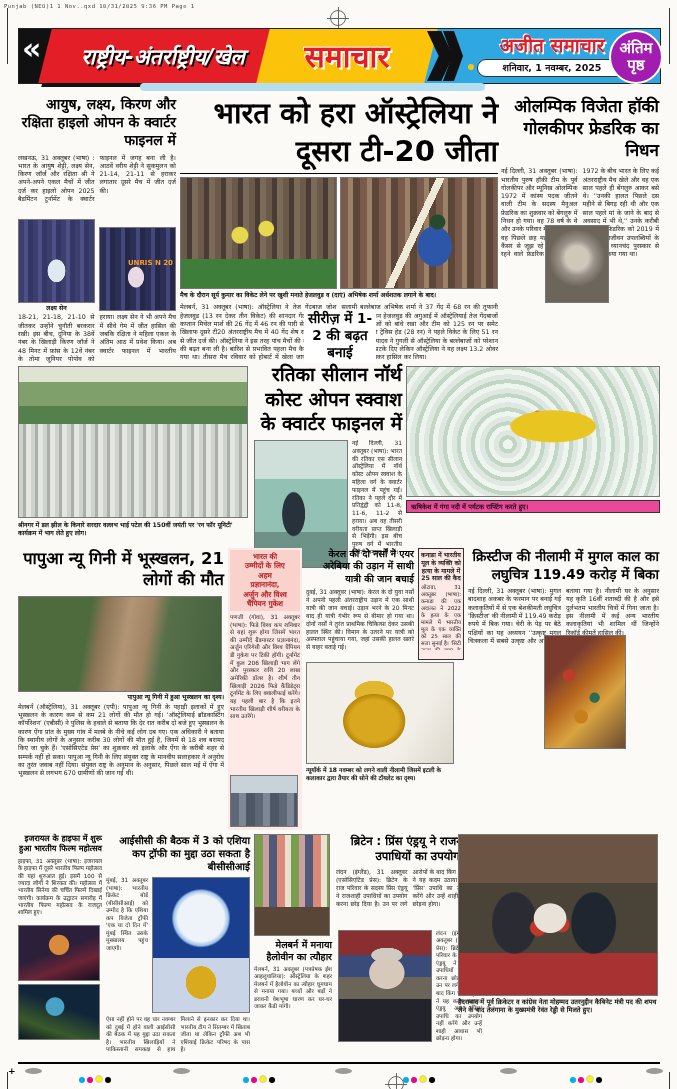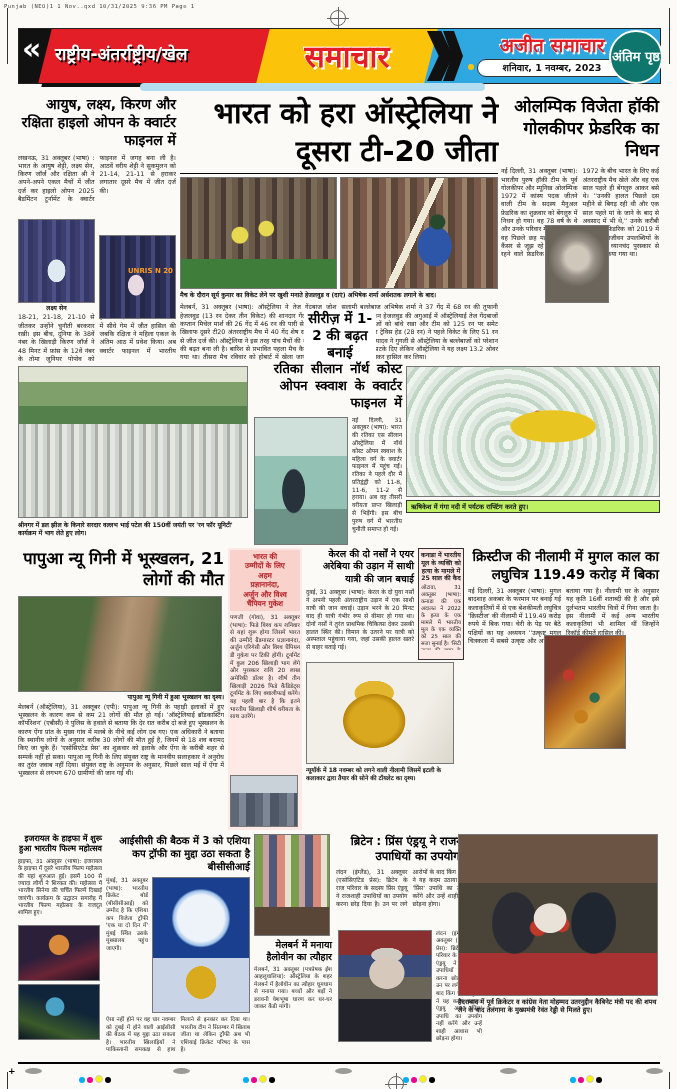--- a/index.html
+++ b/index.html
@@ -15,48 +15,48 @@
   .crosshair:after{top:50%;left:-4px;height:1px;width:22px;}
   .dot{width:6px;height:6px;border-radius:50%;display:inline-block;margin-right:2px;}
   .greymark{width:17px;height:6px;border-radius:50%;background:#9a9a96;display:inline-block;}
   .plusmark{font-size:9px;color:#000;font-weight:bold;}
   
   .mh{height:54px;background:#2fa8e1;border:1px solid #222;overflow:visible;}
   .mh-black{position:absolute;left:0;top:0;width:40px;height:54px;background:#111;}
   .mh-chev{position:absolute;left:3px;top:2px;color:#fff;font-size:30px;font-weight:bold;}
   .mh-red{position:absolute;left:26px;top:0;width:226px;height:54px;background:#e41e26;
           transform:skewX(-14deg);box-shadow:4px 4px 0 #111;}
-  .mh-red-label{position:absolute;left:36px;top:13px;width:216px;text-align:left;color:#fff;
-          font-size:17px;font-weight:bold;text-shadow:1.5px 1.5px 0 #000;}
+  .mh-red-label{position:absolute;left:36px;top:13px;width:216px;text-align:center;color:#fff;
+          font-size:21px;font-weight:bold;text-shadow:1.5px 1.5px 0 #000;font-style:italic;}
   .mh-yellow{position:absolute;left:244px;top:0;width:168px;height:54px;background:#fcc30b;
           transform:skewX(-14deg);}
   .mh-brand{position:absolute;left:244px;top:6px;width:168px;text-align:center;color:#e41e26;
           font-size:30px;font-weight:bold;text-shadow:2px 2px 0 #fff,-1px -1px 0 #fff;}
   .mh-arrow{position:absolute;top:2px;width:26px;height:50px;background:#111;
           clip-path:polygon(0 0,55% 0,100% 50%,55% 100%,0 100%,45% 50%);}
   .mh-paper{position:absolute;left:442px;top:3px;width:182px;text-align:center;color:#e41e26;
           font-size:19px;font-weight:bold;text-shadow:1.5px 1.5px 0 #fff,-1px -1px 0 #fff;}
   .mh-pill{position:absolute;left:458px;top:30px;width:148px;height:16px;background:#fff;
           border:1px solid #333;border-radius:9px;text-align:center;font-size:9.5px;font-weight:bold;
           line-height:16px;color:#111;}
   .mh-dot{position:absolute;width:6px;height:6px;border-radius:50%;background:#fcc30b;top:35px;}
-  .mh-circle{position:absolute;right:-3px;top:1px;width:50px;height:50px;background:#0f766e;border-radius:50%;
-          color:#fff;text-align:center;font-size:13px;font-weight:bold;line-height:1.15;
+  .mh-circle{position:absolute;right:-3px;top:1px;width:50px;height:50px;background:#a21caf;border-radius:50%;
+          color:#fff;text-align:center;font-size:15px;font-weight:bold;line-height:1.15;
           display:flex;align-items:center;justify-content:center;border:2px solid #fff;}
   .blueshadow{background:#b5ddf0;border-radius:4px;}
   
   .hl{font-weight:bold;color:#000;text-align:right;line-height:1.3;}
   .body-t{font-size:6.3px;line-height:1.32;text-align:justify;overflow:hidden;color:#222;}
   .cols2{column-count:2;column-gap:5px;}
   .cap{font-size:6.2px;font-weight:bold;line-height:1.25;color:#111;overflow:hidden;}
   .ph{border:1px solid #777;box-sizing:border-box;}
   .callout{background:#fff;font-weight:bold;text-align:center;color:#000;}
   .pinkbox{background:#fdeae6;}
   .pinkhead{background:#f9d2cb;color:#b3252b;font-weight:bold;text-align:center;}
-  .boxed{border:1px solid #333;background:#bef264;}
+  .boxed{border:1px solid #333;background:#ec4899;}
   
   .ph-bad1{background:
     radial-gradient(ellipse 36% 42% at 50% 62%,#dfe9f2 0 32%,rgba(223,233,242,0) 34%),
     repeating-linear-gradient(90deg,#3c3f6d 0 5px,#4d5187 5px 9px,#343765 9px 14px),
     linear-gradient(#3c3f6d,#5a5e93);}
   .ph-bad2{background:
     radial-gradient(ellipse 34% 40% at 48% 60%,#e9d9e2 0 30%,rgba(233,217,226,0) 33%),
     repeating-linear-gradient(90deg,#2c2f55 0 6px,#44477a 6px 10px,#26284a 10px 15px),
     linear-gradient(#2c2f55,#51548a);}
   .led{position:absolute;right:2px;top:38%;color:#ff9d1c;font-size:7px;font-weight:bold;line-height:1.2;text-align:right;}
@@ -144,32 +144,32 @@
     <div class="mh-black"></div>
     <div class="mh-chev">«</div>
     <div class="mh-red"></div>
     <div class="mh-red-label">राष्ट्रीय-अंतर्राष्ट्रीय/खेल</div>
     <div class="mh-yellow"></div>
     <div class="mh-brand">समाचार</div>
     <div class="mh-arrow" style="left:408px;"></div>
     <div class="mh-arrow" style="left:424px;width:20px;"></div>
     <div class="mh-paper">अजीत समाचार</div>
     <div class="mh-dot" style="left:449px;"></div>
-    <div class="mh-pill">शनिवार, 1 नवम्बर, 2023</div>
+    <div class="mh-pill">शनिवार, 1 नवम्बर, 2025</div>
     <div class="mh-dot" style="left:611px;"></div>
     <div class="mh-circle">अंतिम पृष्ठ</div>
   </div>
   <div class="abs blueshadow" style="left:140px;top:83px;width:345px;height:8px;"></div>
 
   <div class="abs" style="left:18px;top:95px;width:158px;">
     <div class="hl" style="font-size:14px;">आयुष, लक्ष्य, किरण और रक्षिता हाइलो ओपन के क्वार्टर फाइनल में</div>
     <div class="body-t cols2" style="margin-top:4px;height:62px;">लखनऊ, 31 अक्तूबर (भाषा) : भारत के आयुष शेट्टी, लक्ष्य सेन, किरण जॉर्ज और रक्षिता श्री ने अपने-अपने एकल मैचों में जीत दर्ज कर हाइलो ओपन 2025 बैडमिंटन टूर्नामेंट के क्वार्टर फाइनल में जगह बना ली है। आठवें वरीय शेट्टी ने सुकमुलन को 21-14, 21-11 से हराकर लगातार दूसरे मैच में जीत दर्ज की।</div>
     <div style="position:relative;margin-top:3px;height:84px;">
       <div class="abs ph ph-bad1" style="left:0;top:0;width:77px;height:84px;"></div>
-      <div class="abs ph ph-bad2" style="left:81px;top:16px;width:77px;height:84px;">
+      <div class="abs ph ph-bad2" style="left:81px;top:8px;width:77px;height:84px;">
         <div class="led">UNRIS N 20</div>
       </div>
     </div>
     <div style="display:flex;margin-top:1px;">
       <div class="cap" style="width:77px;text-align:center;">लक्ष्य सेन</div>
       <div class="cap" style="width:77px;margin-left:4px;text-align:center;">किरण जॉर्ज</div>
     </div>
     <div class="body-t cols2" style="margin-top:2px;height:58px;">18-21, 21-18, 21-10 से जीतकर उन्होंने चुनौती बरकरार रखी। इस बीच, दुनिया के 38वें नंबर के खिलाड़ी किरण जॉर्ज ने 48 मिनट में फ्रांस के 12वें नंबर के तोमा जूनियर पोपोव को हराया। लक्ष्य सेन ने भी अपने मैच में सीधे गेम में जीत हासिल की जबकि रक्षिता ने महिला एकल के अंतिम आठ में प्रवेश किया। अब क्वार्टर फाइनल में भारतीय खिलाड़ियों की भिड़ंत शीर्ष वरीय खिलाड़ियों से होगी।</div>
   </div>
 
@@ -191,21 +191,21 @@
     <div style="position:relative;margin-top:6px;height:212px;">
       <div class="body-t cols2" style="height:212px;">नई दिल्ली, 31 अक्तूबर (भाषा): भारतीय पुरुष हॉकी टीम के पूर्व गोलकीपर और म्यूनिख ओलम्पिक 1972 में कांस्य पदक जीतने वाली टीम के सदस्य मैनुअल फ्रेडरिक का शुक्रवार को बेंगलुरु में निधन हो गया। वह 78 वर्ष के थे और उनके परिवार में दो बेटियां हैं। वह पिछले छह महीने से प्रोस्टेट कैंसर से जूझ रहे थे। केरल के रहने वाले फ्रेडरिक ने 1971 से 1972 के बीच भारत के लिए कई अंतरराष्ट्रीय मैच खेले और वह एक साल पहले ही बेंगलुरु आकर बसे थे। ''उनकी हालत पिछले दस महीने से बिगड़ रही थी और एक साल पहले मां के जाने के बाद से अवसाद में भी थे,'' उनके करीबी ने बताया। फ्रेडरिक को 2019 में खेलों में आजीवन उपलब्धियों के लिए मेजर ध्यानचंद पुरस्कार से सम्मानित किया गया था।</div>
       <div class="abs ph ph-fred" style="left:44px;top:58px;width:64px;height:78px;"></div>
     </div>
   </div>
 
   <div class="abs ph ph-dal" style="left:18px;top:366px;width:230px;height:152px;"></div>
   <div class="abs cap" style="left:18px;top:521px;width:230px;height:24px;">श्रीनगर में डल झील के किनारे सरदार वल्लभ भाई पटेल की 150वीं जयंती पर 'रन फॉर यूनिटी' कार्यक्रम में भाग लेते हुए लोग।</div>
 
   <div class="abs" style="left:252px;top:362px;width:150px;">
-    <div class="hl" style="font-size:13px;font-family:Liberation Mono, monospace;">रतिका सीलान नॉर्थ कोस्ट ओपन स्क्वाश के क्वार्टर फाइनल में</div>
+    <div class="hl" style="font-size:19px;">रतिका सीलान नॉर्थ कोस्ट ओपन स्क्वाश के क्वार्टर फाइनल में</div>
     <div style="position:relative;margin-top:4px;height:128px;">
       <div class="abs ph ph-squash" style="left:2px;top:0;width:94px;height:128px;"></div>
       <div class="abs body-t" style="left:100px;top:0;width:50px;height:128px;font-size:5.9px;">नई दिल्ली, 31 अक्तूबर (भाषा): भारत की रतिका एस सीलान ऑस्ट्रेलिया में नॉर्थ कोस्ट ओपन स्क्वाश के महिला वर्ग के क्वार्टर फाइनल में पहुंच गईं। रतिका ने पहले दौर में प्रतिद्वंद्वी को 11-8, 11-6, 11-2 से हराया। अब वह तीसरी वरीयता प्राप्त खिलाड़ी से भिड़ेंगी। इस बीच पुरुष वर्ग में भारतीय चुनौती समाप्त हो गई।</div>
     </div>
   </div>
 
   <div class="abs ph ph-raft" style="left:406px;top:366px;width:254px;height:131px;"></div>
   <div class="abs cap boxed" style="left:406px;top:500px;width:254px;height:13px;font-size:6.5px;line-height:13px;padding-left:4px;box-sizing:border-box;">ऋषिकेश में गंगा नदी में पर्यटक राफ्टिंग करते हुए।</div>
 
   <div class="abs" style="left:18px;top:548px;width:206px;">

